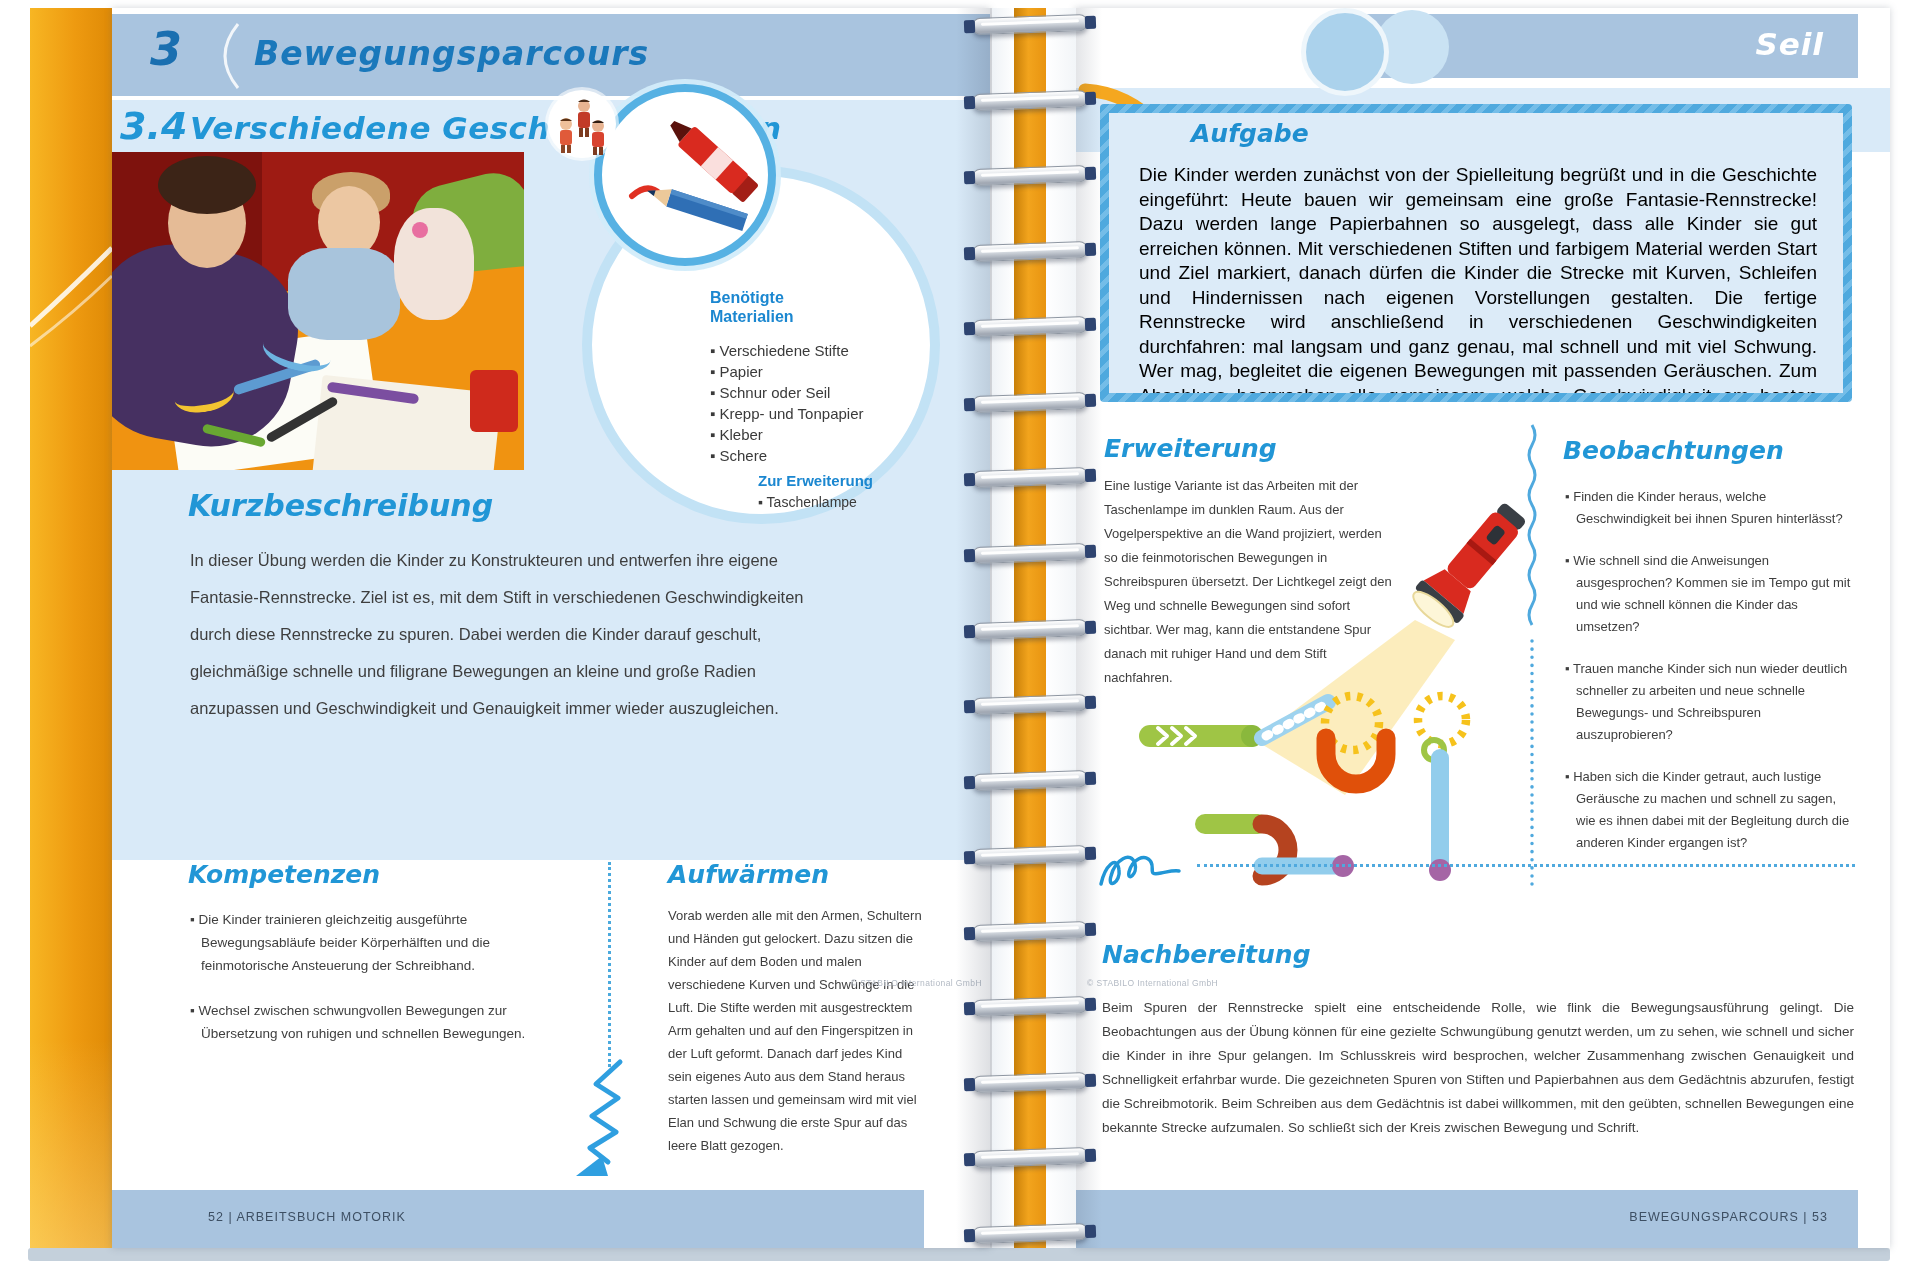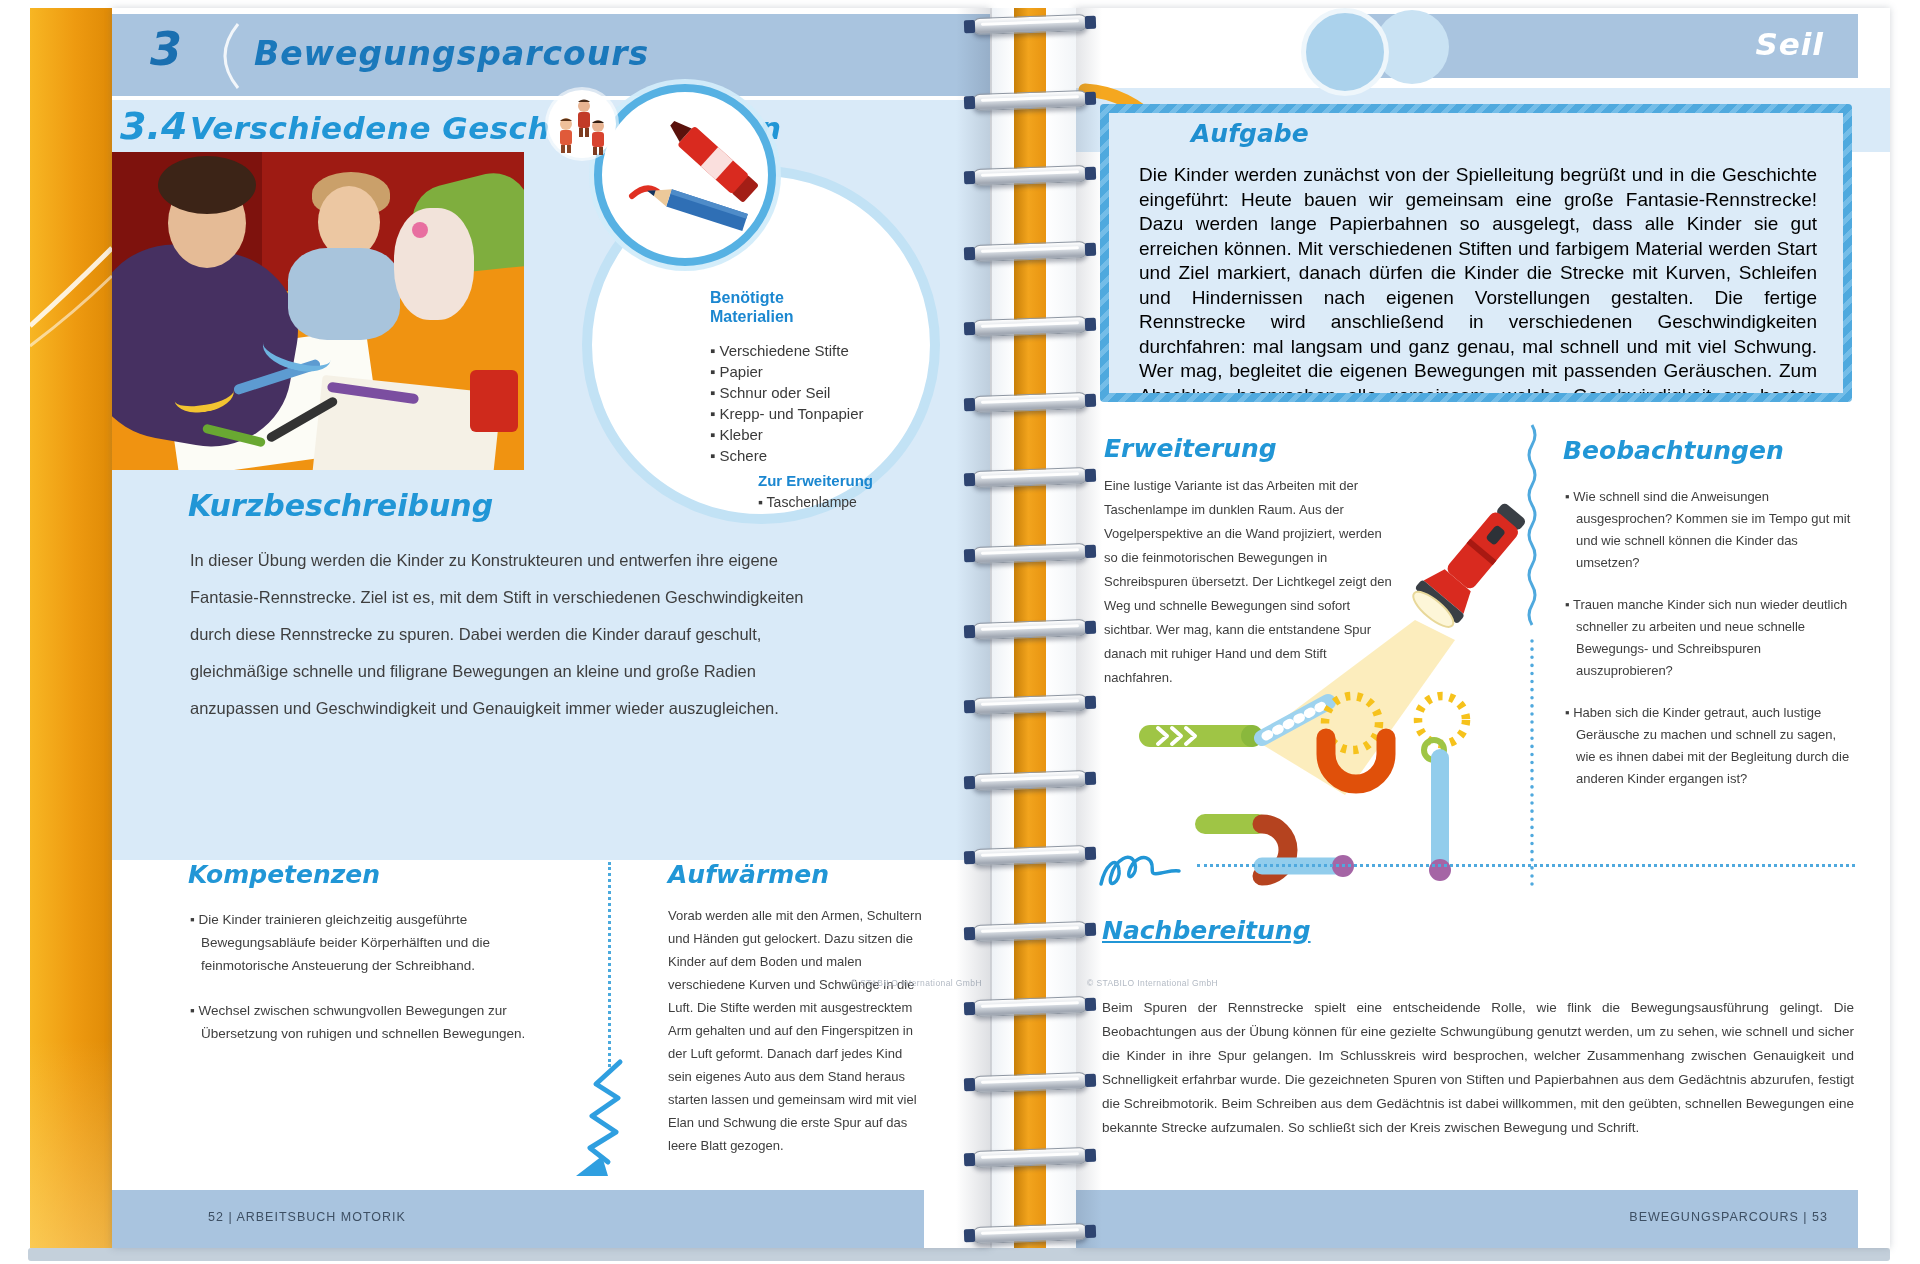--- a/index.html
+++ b/index.html
@@ -106,21 +106,21 @@
 
   .erw-title{position:absolute;left:29px;top:426px;font:italic 700 25px "DejaVu Sans",sans-serif;color:#2196d6;}
   .erw-text{position:absolute;left:29px;top:466px;width:294px;font-size:13px;line-height:24px;color:#3e3e3e;}
 
   .beob-title{position:absolute;left:488px;top:428px;font:italic 700 25px "DejaVu Sans",sans-serif;color:#2196d6;}
   .beob-list{position:absolute;left:490px;top:478px;width:290px;}
   .b-bullet{font-size:13px;line-height:22px;margin-bottom:20px;color:#3e3e3e;text-indent:-11px;padding-left:11px;}
   .b-bullet:before{content:"▪ ";}
 
   .dot-hr{position:absolute;left:122px;top:856px;width:658px;border-top:3.5px dotted #4fa9de;}
-  .nach-title{position:absolute;left:27px;top:908px;font:italic 700 25px "DejaVu Sans",sans-serif;color:#2196d6;text-decoration:underline;}
+  .nach-title{position:absolute;left:27px;top:932px;font:italic 700 25px "DejaVu Sans",sans-serif;color:#2196d6;}
   .nach-text{position:absolute;left:27px;top:988px;width:752px;font-size:13.5px;line-height:24px;
     text-align:justify;color:#3e3e3e;}
 
   svg{display:block;}
 </style>
 </head>
 <body>
 
 <div class="stage">
 
@@ -302,20 +302,21 @@
       <circle cx="213" cy="386" r="11" fill="#a565a5"></circle>
     </svg>
 
     <svg class="abs" style="left:450px;top:415px;" width="14" height="465" viewBox="0 0 14 465">
       <path d="M7,2 q6,10 0,20 t0,20 t0,20 t0,20 t0,20 t0,20 t0,20 t0,20 t0,20 t0,20" stroke="#4fa9de" stroke-width="3" fill="none"></path>
       <line x1="7" y1="218" x2="7" y2="462" stroke="#4fa9de" stroke-width="3.5" stroke-dasharray="0.1 8" stroke-linecap="round"></line>
     </svg>
 
     <div class="beob-title">Beobachtungen</div>
     <div class="beob-list">
+      <div class="b-bullet">Finden die Kinder heraus, welche Geschwindigkeit bei ihnen Spuren hinterlässt?</div>
       <div class="b-bullet">Wie schnell sind die Anweisungen ausgesprochen? Kommen sie im Tempo gut mit und wie schnell können die Kinder das umsetzen?</div>
       <div class="b-bullet">Trauen manche Kinder sich nun wieder deutlich schneller zu arbeiten und neue schnelle Bewegungs- und Schreibspuren auszuprobieren?</div>
       <div class="b-bullet">Haben sich die Kinder getraut, auch lustige Geräusche zu machen und schnell zu sagen, wie es ihnen dabei mit der Begleitung durch die anderen Kinder ergangen ist?</div>
     </div>
 
     <svg class="abs" style="left:20px;top:836px;" width="96" height="52" viewBox="0 0 96 52">
       <path d="M6,40 c4,-18 16,-30 18,-14 c2,12 -12,20 -8,6 c4,-16 20,-26 24,-12 c3,10 -8,18 -6,8 c3,-12 16,-20 22,-10 c4,7 -4,14 10,11 c6,-1 12,-3 18,-2" stroke="#2196d6" stroke-width="3.5" fill="none" stroke-linecap="round"></path>
     </svg>
     <div class="dot-hr"></div>
 

